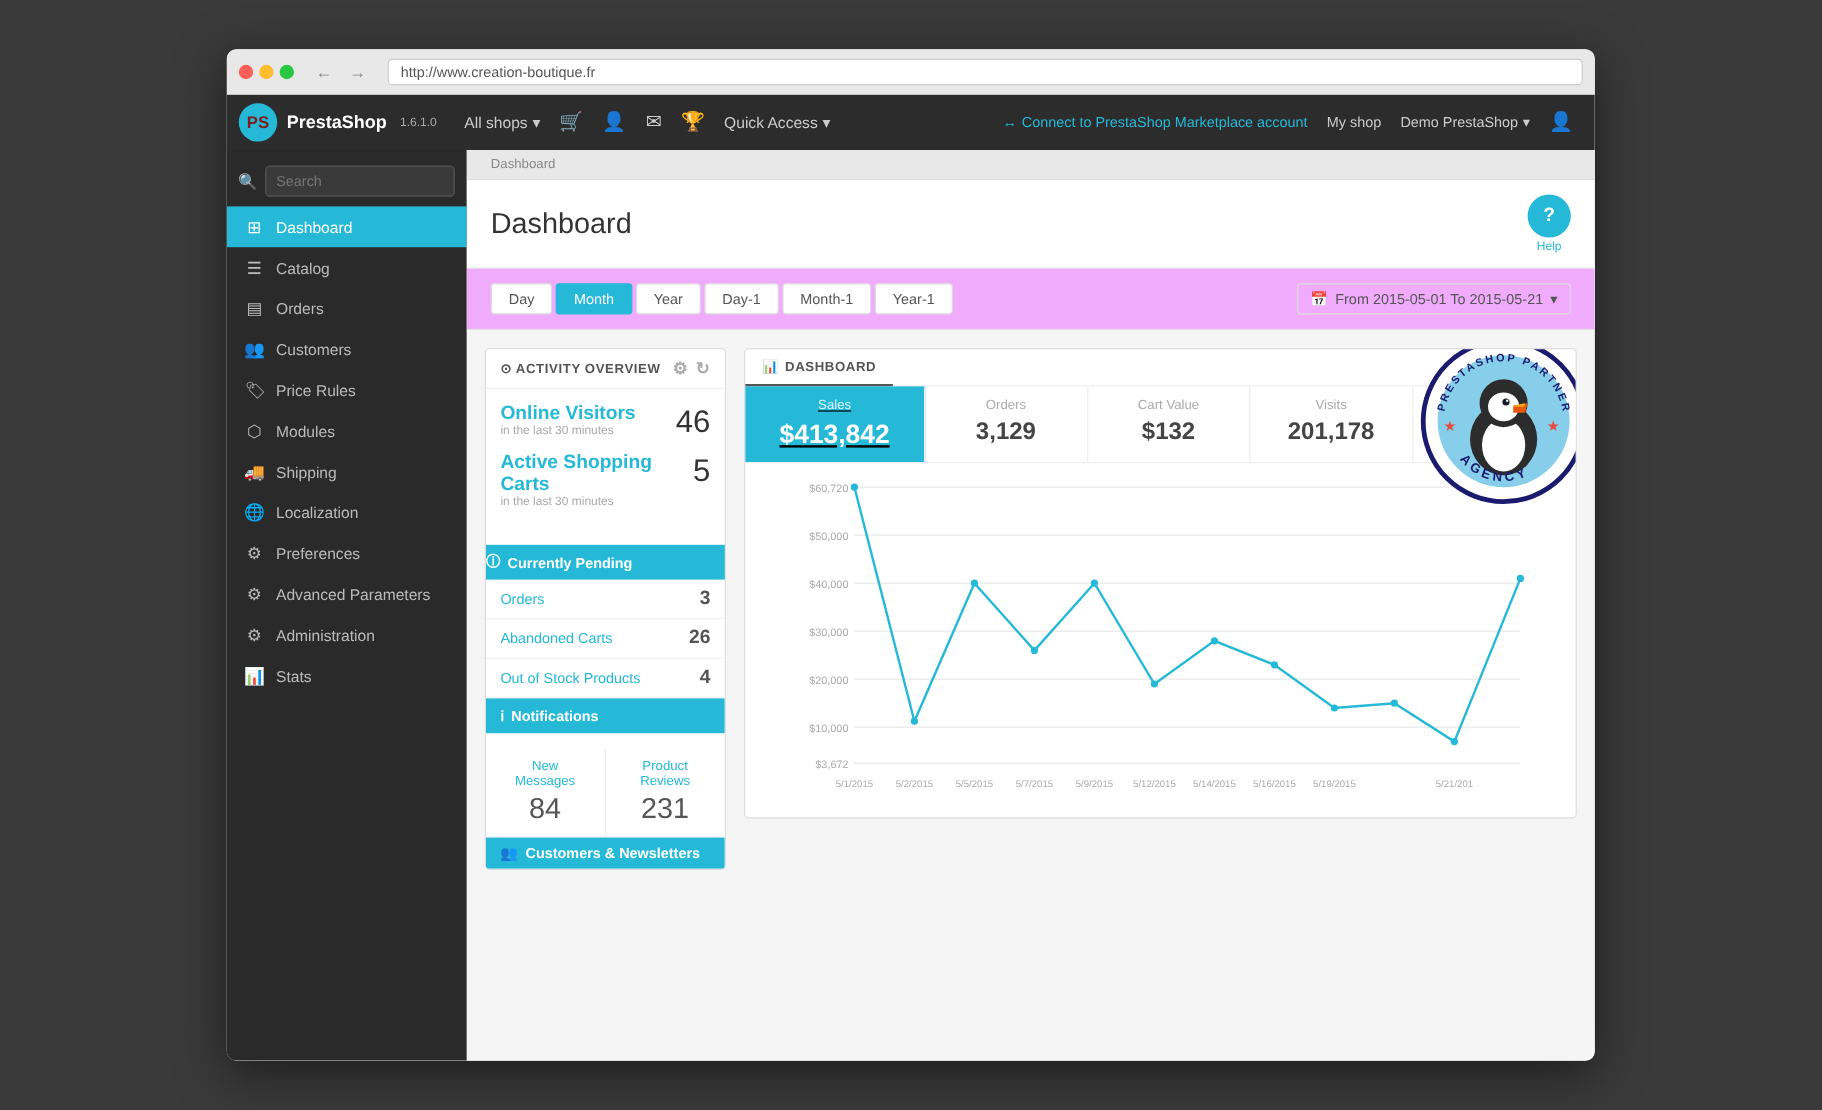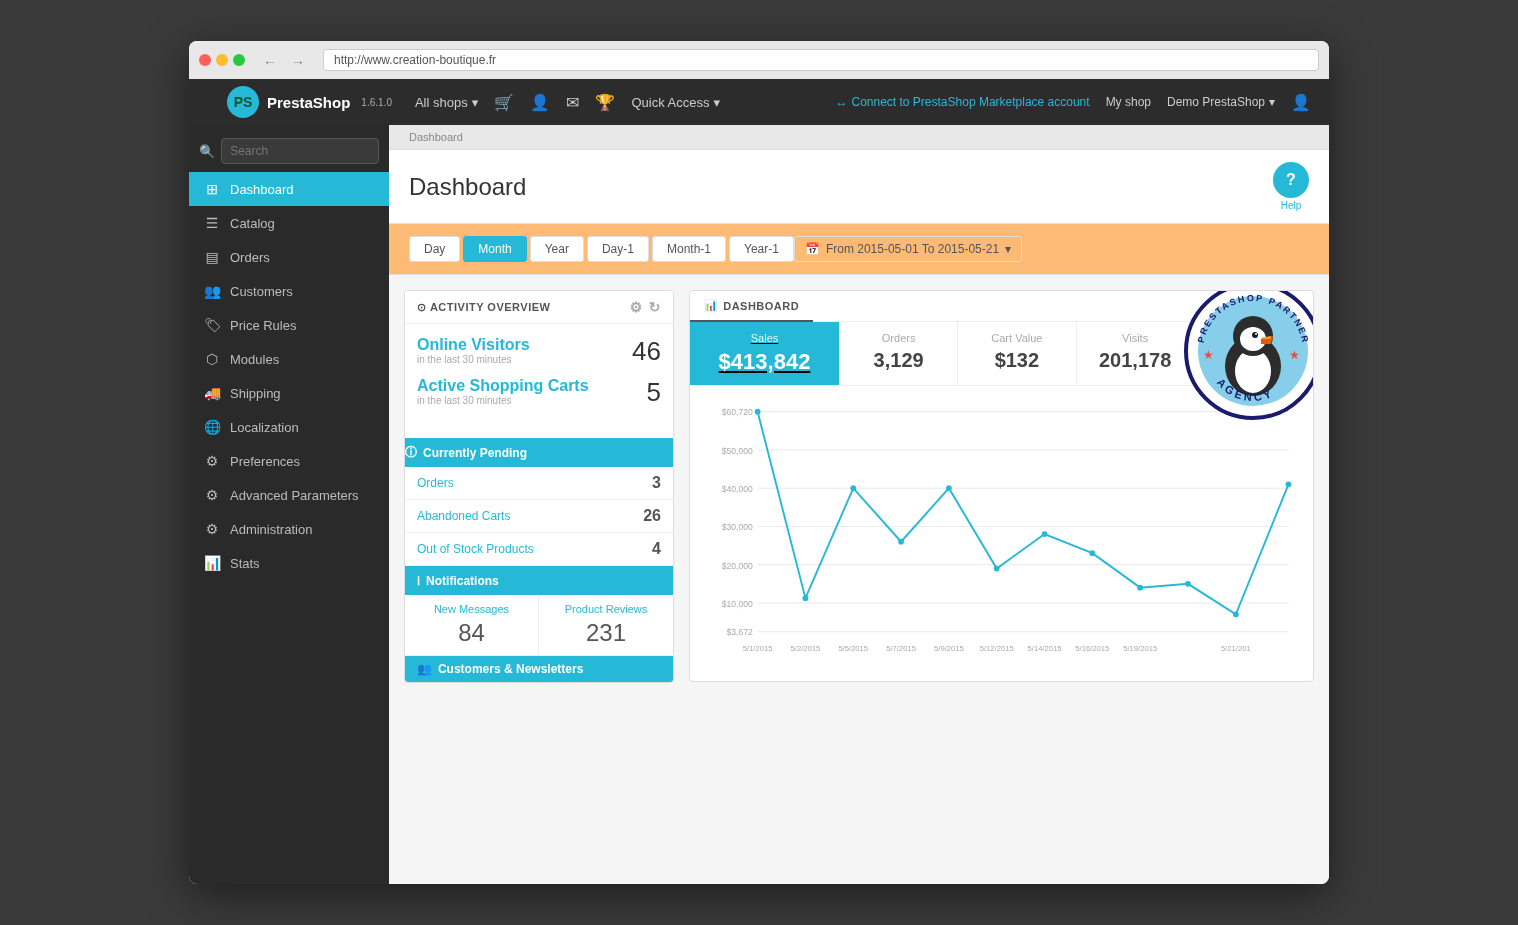--- a/index.html
+++ b/index.html
@@ -51,21 +51,21 @@
       align-items: center;
       padding: 0 10px;
       height: 46px;
       flex-shrink: 0;
     }
     .brand { display: flex; align-items: center; gap: 8px; margin-right: 15px; }
     .brand-logo {
       width: 32px; height: 32px; border-radius: 50%;
       background: #25b9d7;
       display: flex; align-items: center; justify-content: center;
-      font-size: 14px; color: #14532d; font-weight: bold; margin-left: 28px;
+      font-size: 14px; color: #7f1d1d; font-weight: bold;
     }
     .brand-name { color: #fff; font-size: 15px; font-weight: 600; }
     .brand-version { color: #aaa; font-size: 10px; margin-left: 3px; }
     .nav-dropdown {
       color: #ccc; font-size: 13px; margin: 11px 8px;
       display: flex; align-items: center; gap: 4px; cursor: pointer;
     }
     .nav-icon { color: #ccc; font-size: 16px; margin: 0 8px; cursor: pointer; }
     .nav-spacer { flex: 1; }
     .nav-link { color: #ccc; font-size: 12px; margin: 0 8px; cursor: pointer; display: flex; align-items: center; gap: 4px; }
@@ -138,24 +138,25 @@
       width: 36px; height: 36px; border-radius: 50%;
       background: #25b9d7;
       display: flex; align-items: center; justify-content: center;
       color: #fff; font-size: 16px; font-weight: bold; cursor: pointer;
       flex-direction: column;
     }
     .help-text { font-size: 10px; color: #25b9d7; margin-top: 2px; }
     
     
     .date-filter {
-      background: #fdba74;
+      background: #f0abfc;
       padding: 12px 20px;
       display: flex;
       align-items: center;
+      justify-content: space-between;
       border-bottom: 1px solid #e0e0e0;
       margin-bottom: 15px;
     }
     .period-btns { display: flex; gap: 3px; }
     .period-btn {
       padding: 5px 14px;
       border: 1px solid #ddd;
       background: #fff;
       border-radius: 3px;
       font-size: 12px;
@@ -177,21 +178,21 @@
     
     
     .dashboard-grid {
       display: flex;
       gap: 15px;
       padding: 0 15px 15px;
     }
     
     
     .activity-panel {
-      width: 270px;
+      width: 201px;
       flex-shrink: 0;
     }
     .panel {
       background: #fff;
       border-radius: 4px;
       border: 1px solid #ddd;
       overflow: hidden;
     }
     .panel-header {
       padding: 8px 12px;
@@ -249,20 +250,21 @@
       align-items: center;
       gap: 6px;
       color: #fff;
       font-size: 12px;
       font-weight: 600;
     }
     .notif-grid {
       display: grid;
       grid-template-columns: 1fr 1fr;
       border-bottom: 1px solid #eee;
+      margin-top: 14px;
     }
     .notif-cell {
       padding: 8px 12px;
       text-align: center;
       border-right: 1px solid #eee;
     }
     .notif-cell:last-child { border-right: none; }
     .notif-label { font-size: 11px; color: #25b9d7; cursor: pointer; margin-bottom: 4px; }
     .notif-value { font-size: 24px; color: #555; font-weight: 300; }
     .customers-section {

